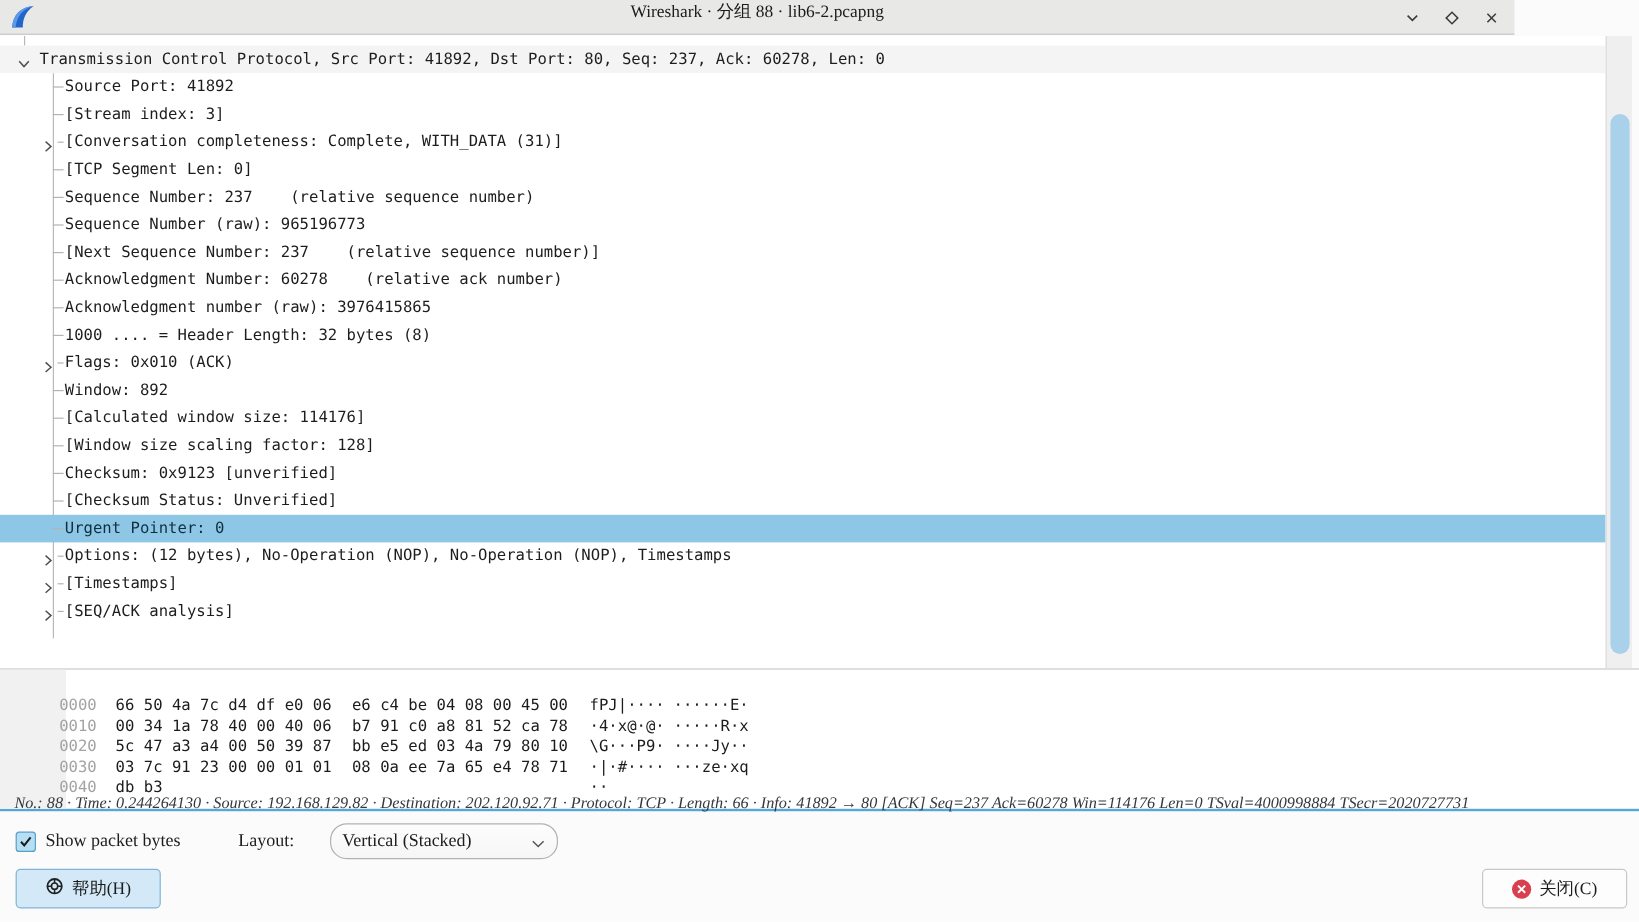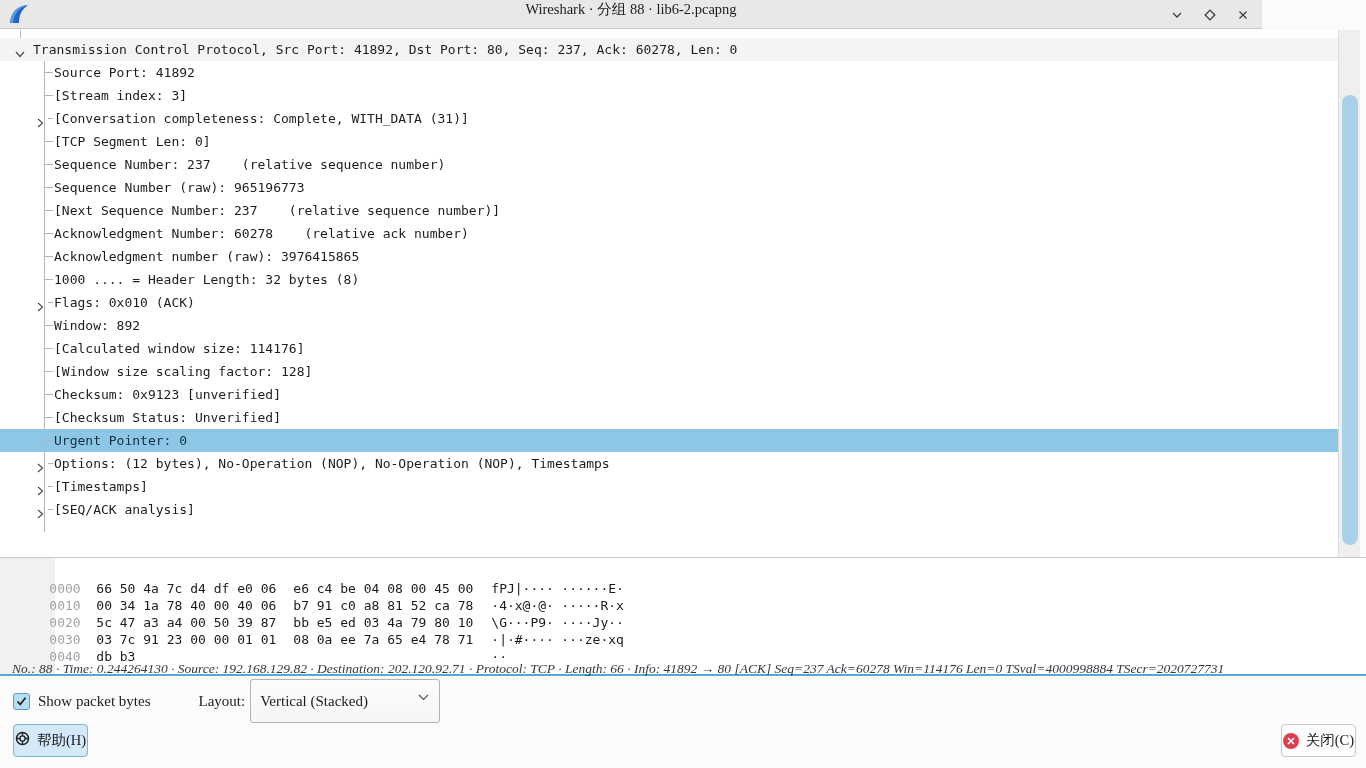--- a/index.html
+++ b/index.html
@@ -53,29 +53,29 @@
   .hrow .a2{display:inline-block}
 
   
   .statusline{position:absolute;top:661px;left:12px;width:1344px;font-style:italic;font-size:13.5px;color:#34383e;white-space:nowrap}
 
   
   .controls{position:absolute;top:686px;left:13px;height:30px;display:flex;align-items:center;font-size:15px;color:#1c1c1c}
   .checkbox{width:17px;height:17px;border:1px solid #5c9ec6;border-radius:3px;background:#b5dff2;
     display:flex;align-items:center;justify-content:center;margin-right:8px}
   .cb-label{margin-right:48px}
-  .layout-label{margin-right:5px}
-  .combo{width:190px;height:44px;background:linear-gradient(#fdfdfd,#f6f6f6);border:1px solid #b2b2b2;border-radius:3px;
+  .layout-label{margin-right:30px}
+  .combo{width:190px;height:30px;background:linear-gradient(#fdfdfd,#f6f6f6);border:1px solid #b2b2b2;border-radius:14px;
     display:flex;align-items:center;padding:0 9px;position:relative}
   .combo .combo-value{font-size:15px;color:#1c1c1c}
   .combo .chev{position:absolute;right:9px;top:9px}
 
   
   .btn{position:absolute;height:33px;border-radius:4px;display:flex;align-items:center;gap:7px;
-    font-size:14.5px;color:#1c1c1c;padding:0 1px}
+    font-size:14.5px;color:#1c1c1c;padding:0 24px}
   .btn-help{left:13px;top:724px;background:var(--help-btn-bg);border:1px solid var(--help-btn-border)}
   .btn-close{right:10px;top:724px;background:#fdfdfd;border:1px solid #c8c8c8}
   .close-badge{width:16px;height:16px;border-radius:50%;background:var(--close-icon-red);
     display:flex;align-items:center;justify-content:center}
 </style>
 </head>
 <body>
 
 <div class="titlebar">
   <span class="logo">

